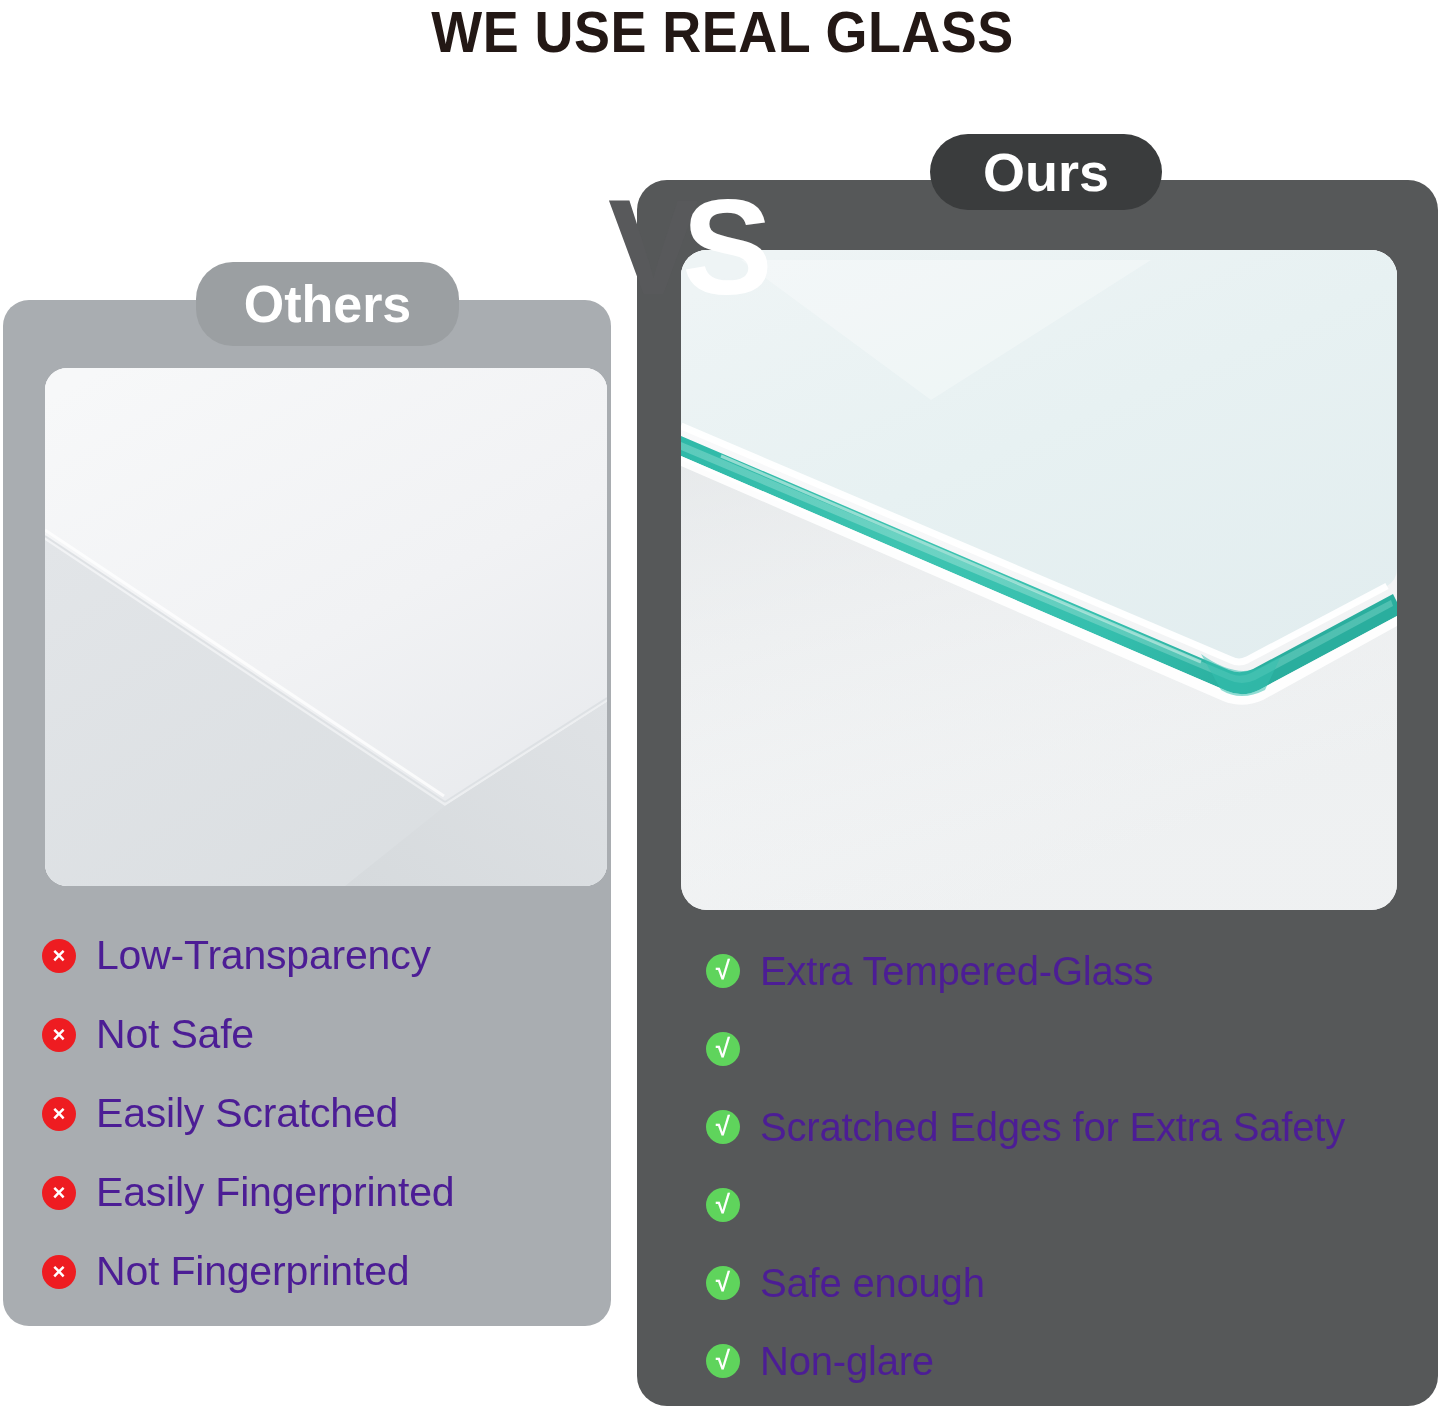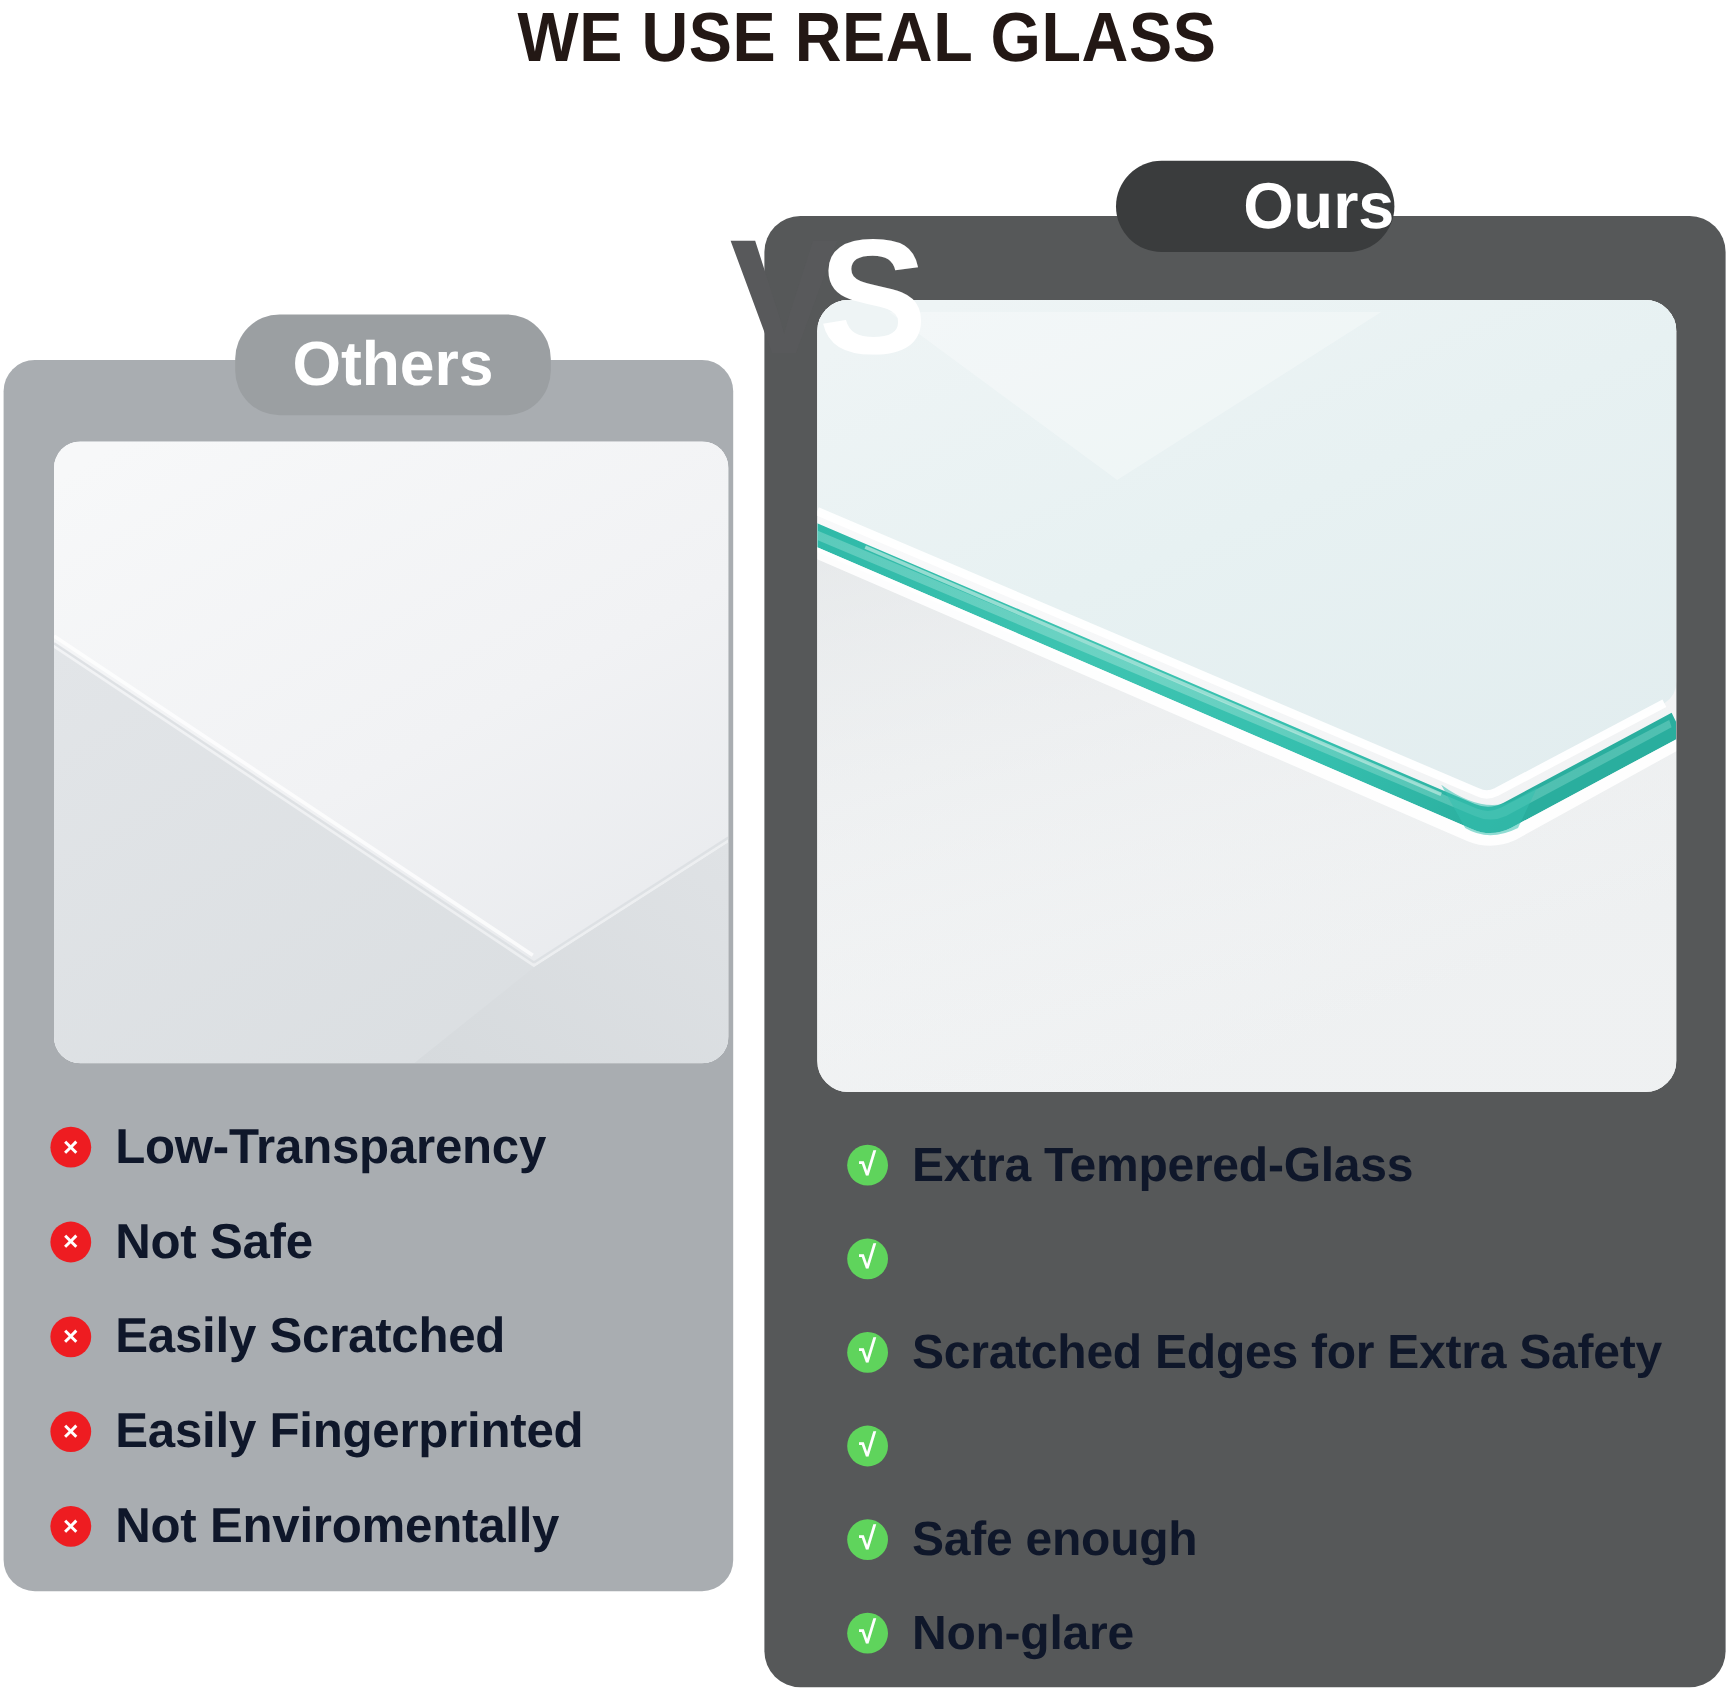--- a/index.html
+++ b/index.html
@@ -77,21 +77,20 @@
     font-size: 52px;
   }
   .badge-ours {
     left: 930px;
     top: 134px;
     width: 232px;
     height: 76px;
     background: #3a3c3d;
     border-radius: 38px;
     font-size: 54px;
-    justify-content: flex-end;
   }
 
   
   .vs-wrap {
     position: absolute;
     left: 604px;
     top: 176px;
     width: 200px;
     height: 132px;
     z-index: 8;
@@ -161,23 +160,23 @@
     border-radius: 50%;
     background: #5fd45c;
     font-size: 26px;
     line-height: 1;
     margin-right: 20px;
     padding-bottom: 2px;
     box-sizing: border-box;
   }
 
   .item-label {
-    color: #0f172a;
+    color: #4c1d95;
     font-size: 41px;
-    font-weight: 700;
+    font-weight: 400;
     letter-spacing: -0.2px;
   }
   .list-ours .item-label { font-size: 40px; }
 </style>
 </head>
 <body>
 
 <div class="title">WE USE REAL GLASS</div>
 
 <div class="panel panel-others"></div>
@@ -239,21 +238,21 @@
     <span class="item-label">Easily Scratched</span>
   </div>
 
   <div class="list-item">
     <span class="mark mark-x">×</span>
     <span class="item-label">Easily Fingerprinted</span>
   </div>
 
   <div class="list-item">
     <span class="mark mark-x">×</span>
-    <span class="item-label">Not Enviromentally</span>
+    <span class="item-label">Not Fingerprinted</span>
   </div>
 
 </div>
 
 <div class="panel panel-ours"></div>
 
 <div class="photo photo-ours">
   <svg viewBox="0 0 716 660" preserveAspectRatio="none">
     <defs>
       <linearGradient id="gTop" x1="0.15" y1="0" x2="0.9" y2="1">

